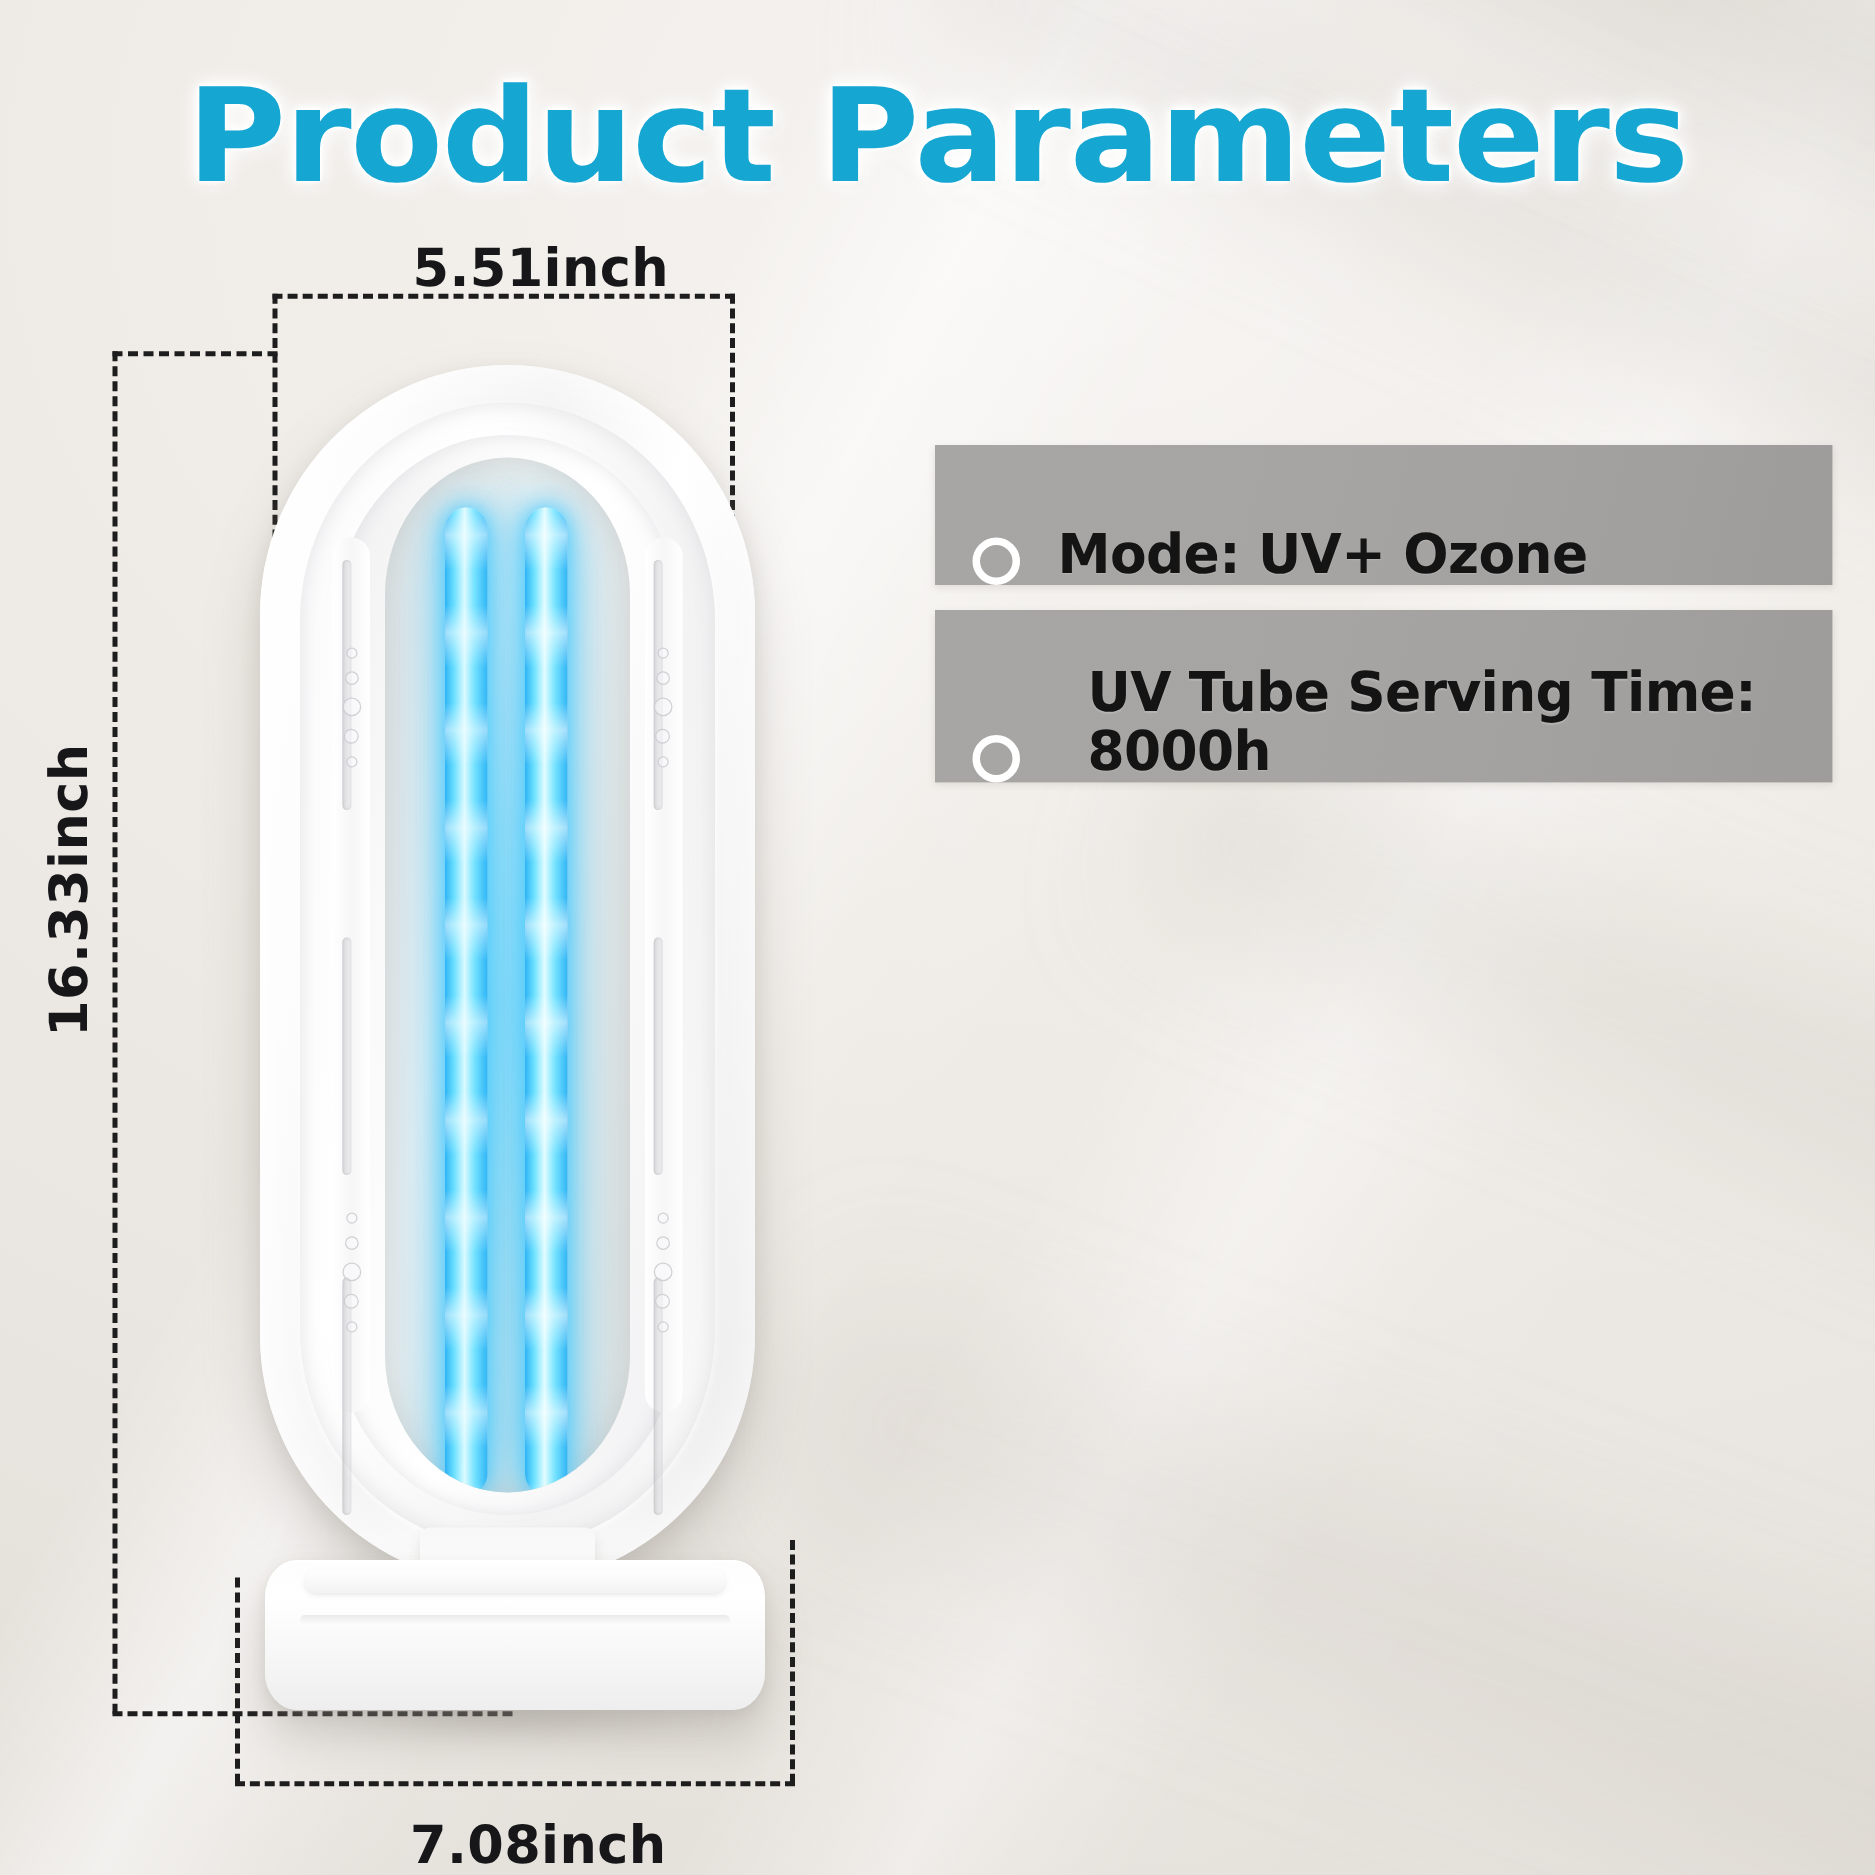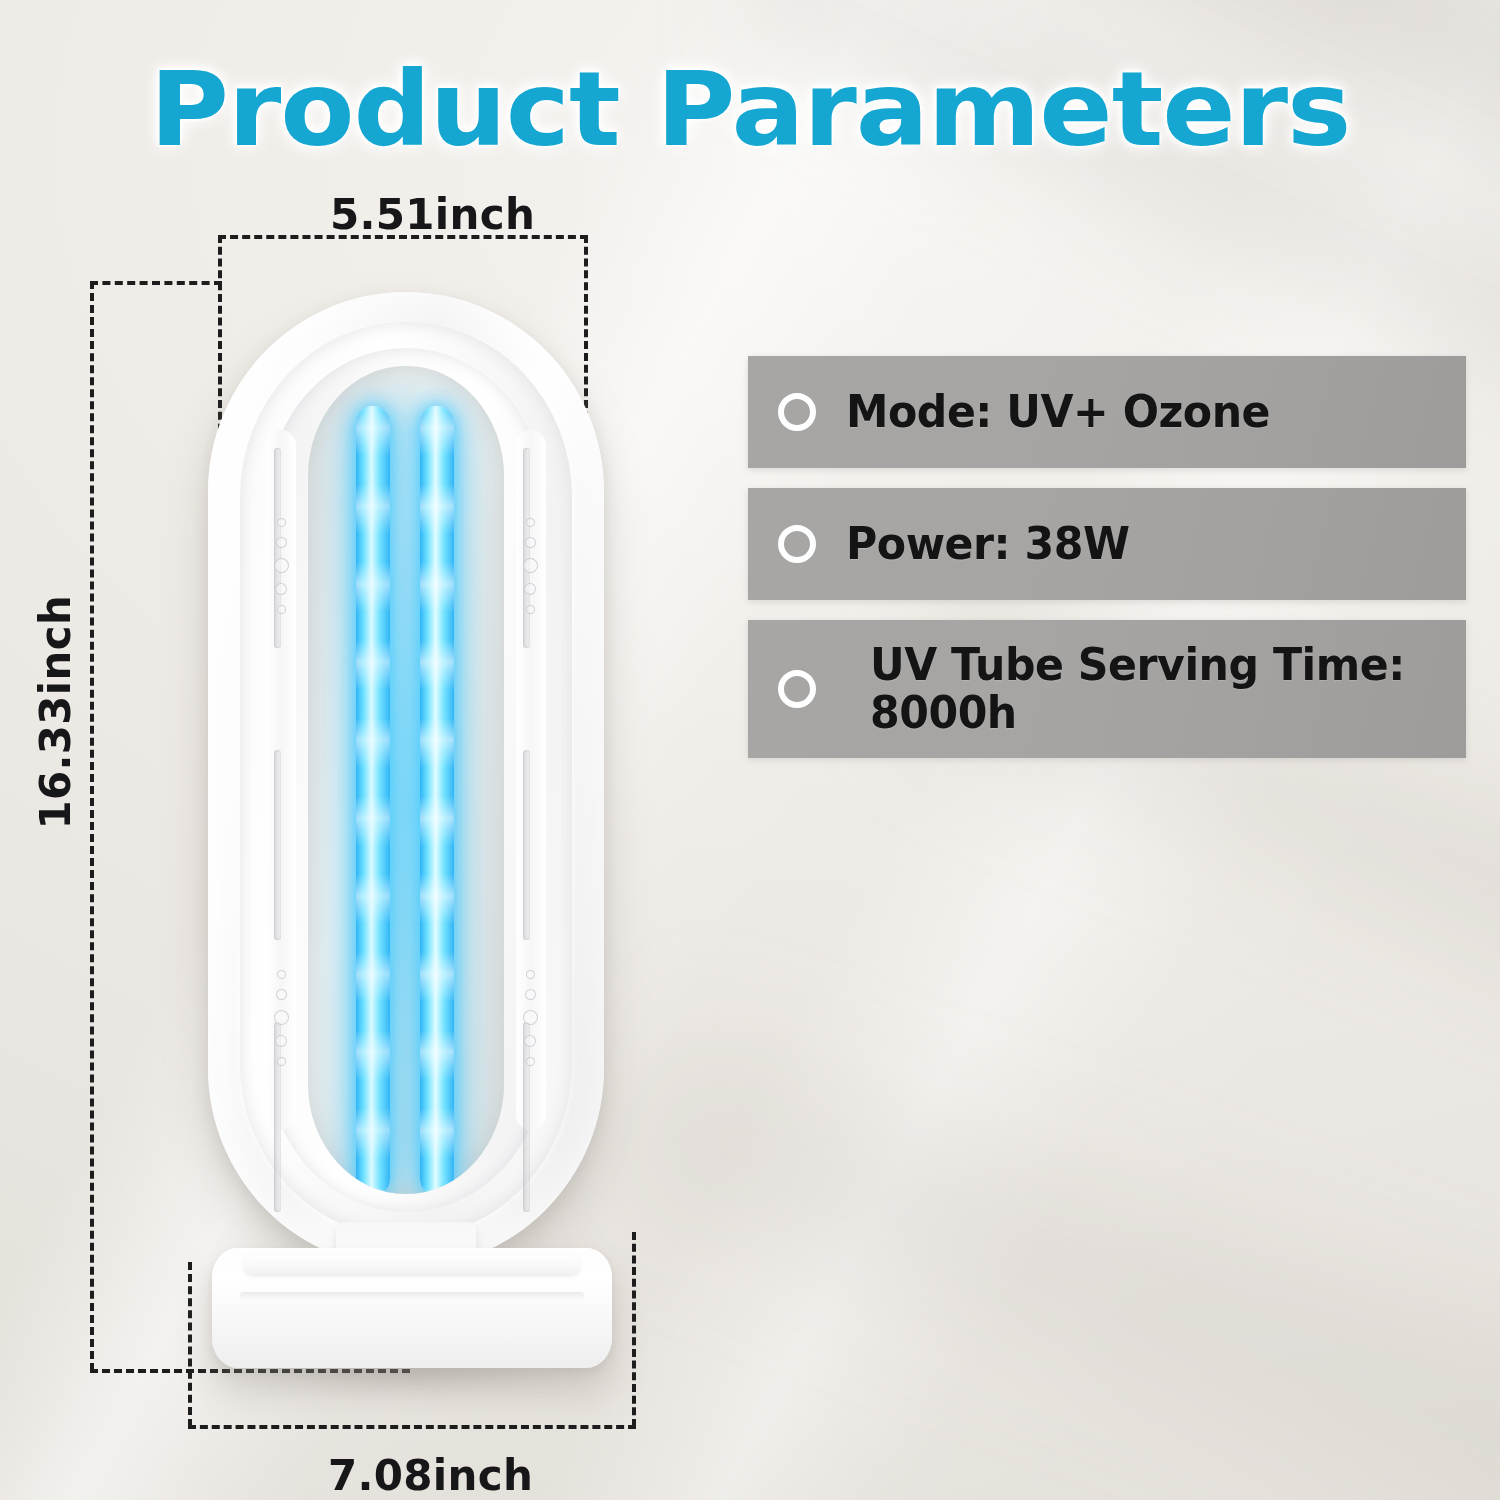--- a/index.html
+++ b/index.html
@@ -162,21 +162,21 @@
   }
   .ground-shadow{
     position:absolute;left:-10px;top:1075px;width:450px;height:36px;border-radius:50%;
     background:radial-gradient(closest-side, rgba(150,144,136,.42), rgba(150,144,136,0) 75%);
     filter:blur(10px);
   }
 
   
   #specs{position:absolute;left:748px;top:356px;width:718px;}
   .spec-row{
-    position:relative;display:flex;align-items:center;
+    position:relative;display:flex;align-items:flex-end;
     background:linear-gradient(104deg,#a8a6a4 0%,#a7a5a3 40%,#a3a1a0 72%,#9e9c9b 100%);
     box-shadow:0 2px 6px rgba(160,155,148,.28);
     padding:0 18px 0 30px;
     margin-bottom:20px;
   }
   .spec-row.r1,.spec-row.r2,.spec-row.r3,.spec-row.r4{height:112px;}
   .spec-row.r5,.spec-row.r6{height:138px;gap:24px;}
   .bullet{
     flex:0 0 auto;width:38px;height:38px;border-radius:50%;
     border:6px solid #ffffff;box-sizing:border-box;margin-right:30px;
@@ -274,24 +274,20 @@
     <div class="base"></div>
     <div class="base-lip"></div>
     <div class="base-groove"></div>
   </div>
 
   <div id="specs">
     <div class="spec-row r1">
       <span class="bullet"></span>
       <span class="spec-text">Mode: UV+ Ozone</span>
     </div>
-    <div class="spec-row r2">
-      <span class="bullet"></span>
-      <span class="spec-text">Power: 38W</span>
-    </div>
     <div class="spec-row r5">
       <span class="bullet"></span>
       <span class="spec-text">UV Tube Serving Time:
 8000h</span>
     </div>
   </div>
 
 </div>
 
 </body></html>

